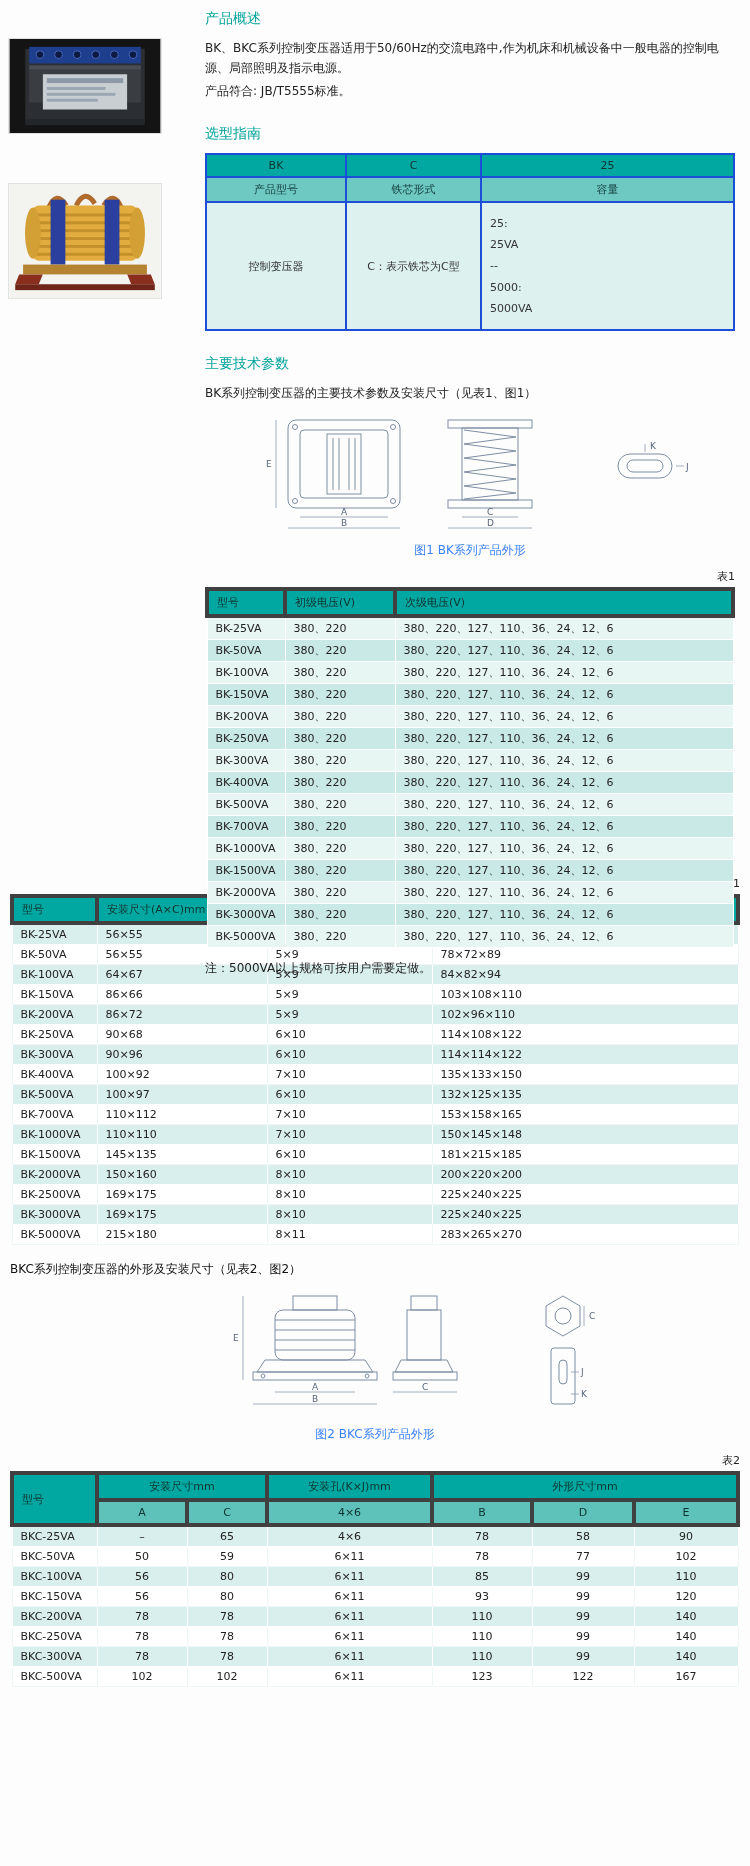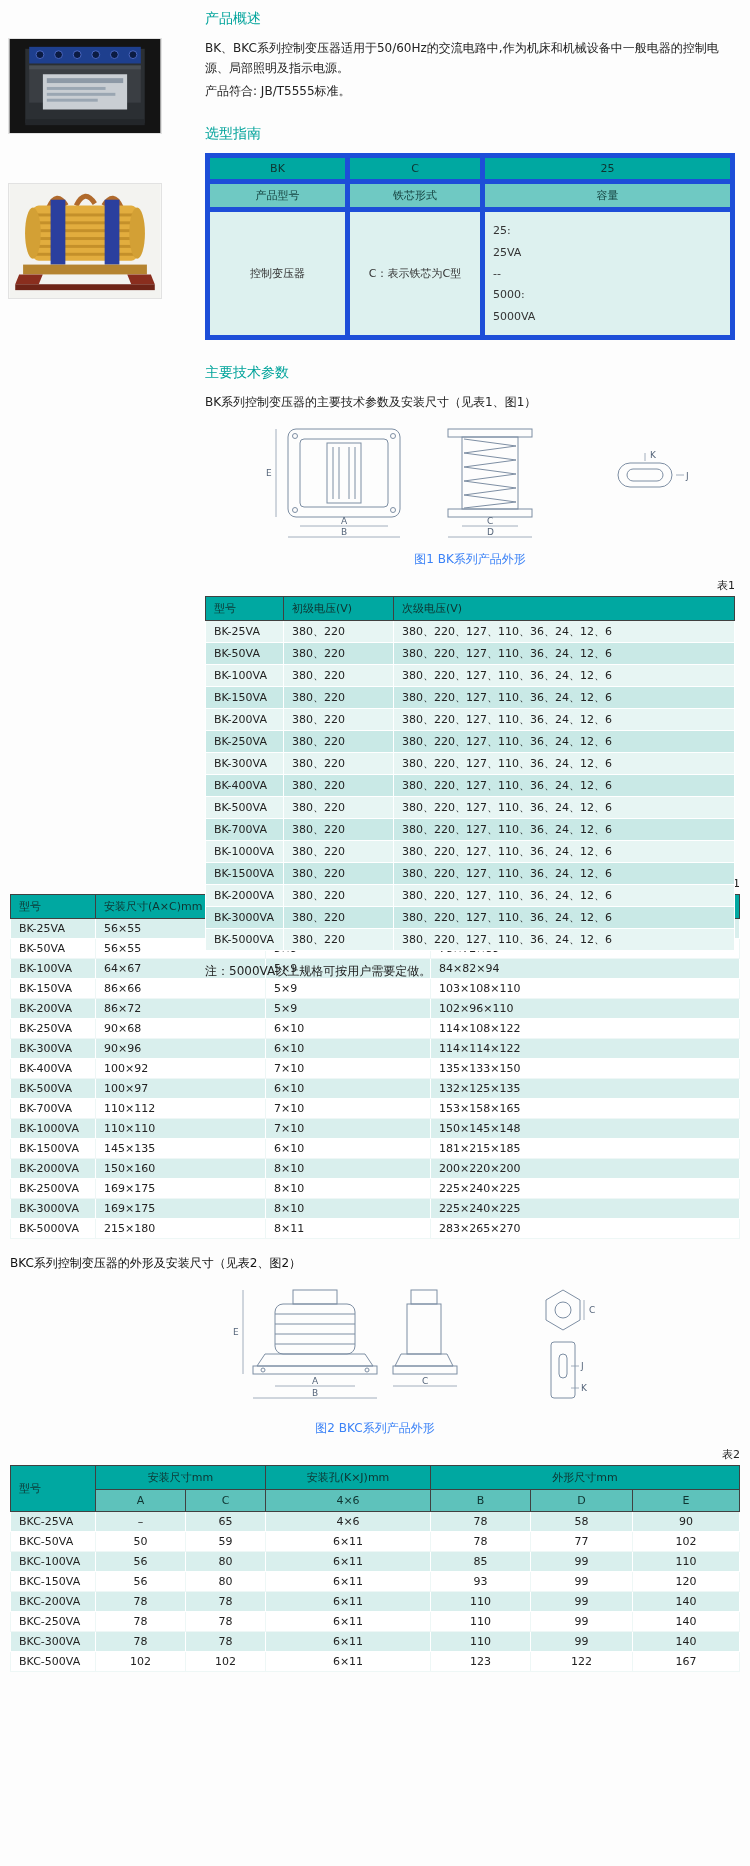--- a/index.html
+++ b/index.html
@@ -20,37 +20,37 @@
 
   .right-col { position:absolute; left:205px; top:10px; width:530px; }
 
   .sec-title { color:#00a39b; font-size:14px; font-weight:normal; margin-bottom:10px; }
   .para { font-size:12px; line-height:1.7; color:#222; }
   .para + .para { margin-top:2px; }
   .mt-sec { margin-top:24px; }
 
   
   .sel-table { width:100%; border-collapse:collapse; margin-top:6px; font-size:11px; table-layout:fixed; }
-  .sel-table td { border:5px solid #1d4ed8; text-align:center; vertical-align:middle; padding:4px; }
+  .sel-table td { border:2px solid #1d4ed8; text-align:center; vertical-align:middle; padding:4px; }
   .sel-h td { background:#00a8a1; color:#0e3431; height:23px; }
   .sel-m td { background:#6fc9c3; color:#123e3b; height:23px; }
   .sel-b td { background:#ddf1ef; height:128px; color:#333; }
   .sel-b td.preline { white-space:pre-line; text-align:left; padding-left:8px; line-height:1.95; }
 
   
   .fig { text-align:center; margin-top:10px; }
   .fig svg { display:inline-block; }
   .fig-caption { font-size:12px; text-align:center; margin-top:4px; color:#3b82f6; }
   .tbl-label { font-size:11px; text-align:right; margin:10px 0 3px; color:#222; }
 
   
   .data-table { width:100%; border-collapse:collapse; font-size:11px; table-layout:fixed; }
   .data-table th {
     background:#00a8a1; color:#0e3431; font-weight:normal;
-    padding:4px 8px; border:1px solid #404040; text-align:left;
+    padding:4px 8px; border:4px solid #404040; text-align:left;
   }
   .data-table td { padding:3px 8px; border:1px solid #ffffff; color:#222; overflow:hidden; white-space:nowrap; }
 
   
   .t1 tbody tr:nth-child(odd)  td { background:#e7f5f3; }
   .t1 tbody tr:nth-child(even) td { background:#c9e9e6; }
 
   
   .t2 tbody tr:nth-child(odd)  td { background:#d9efed; }
   .t2 tbody tr:nth-child(even) td { background:#ffffff; border-color:#eef7f6; }

